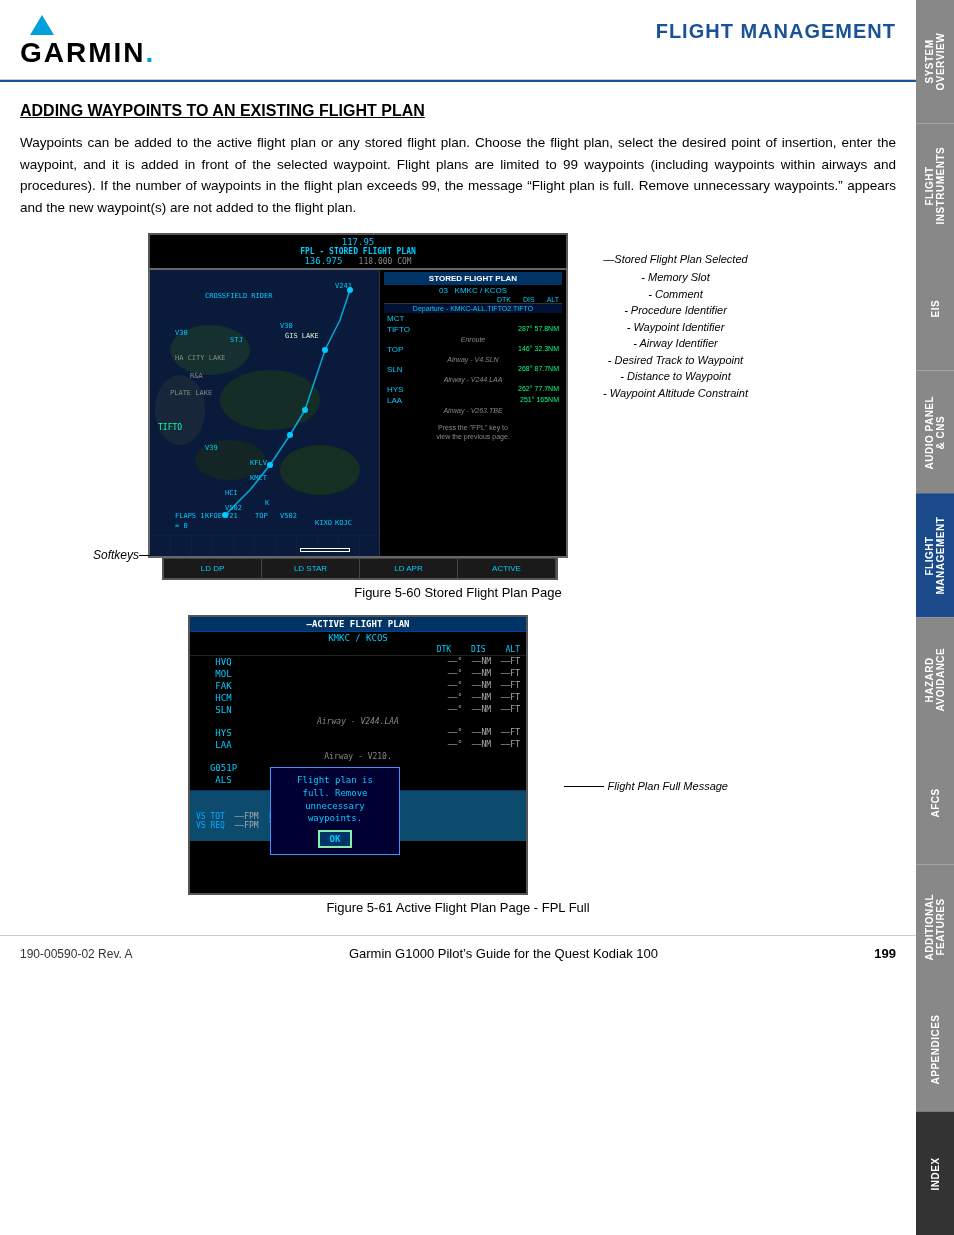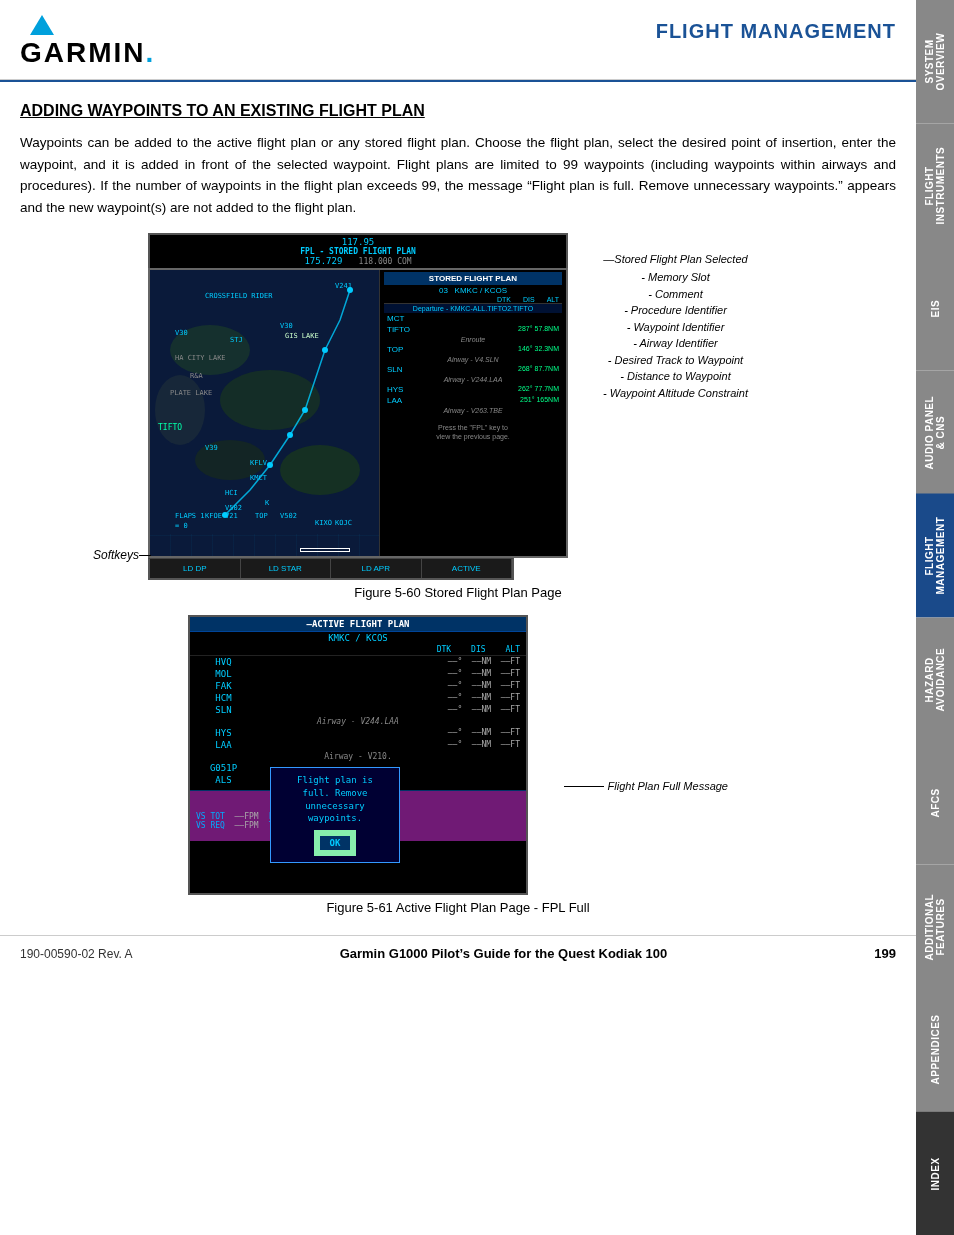--- a/index.html
+++ b/index.html
@@ -194,40 +194,40 @@
       font-size: 9px;
       padding: 6px 10px;
       text-align: center;
       width: 130px;
       left: 80px;
       top: 150px;
       z-index: 10;
     }
     .full-msg-ok {
       background: #003366;
-      border: 6px solid #86efac;
+      border: 2px solid #86efac;
       color: #00ccff;
       margin-top: 5px;
       padding: 2px 10px;
       display: inline-block;
       font-weight: bold;
       font-size: 9px;
     }
 
     
     .page-footer {
       display: flex;
       align-items: center;
       justify-content: space-between;
       padding: 10px 20px;
       border-top: 1px solid #ccc;
       margin-top: 20px;
     }
     .footer-left { font-size: 12px; color: #333; }
-    .footer-center { font-size: 13px; font-weight: bold; color: #000; text-align: center; flex: 1; }
+    .footer-center { font-size: 13px; font-weight: normal; color: #000; text-align: center; flex: 1; }
     .footer-right { font-size: 13px; font-weight: bold; color: #000; }
 
     
     .header-rule {
       border: none;
       border-top: 2px solid #1a5296;
       margin: 0 0 0 0;
     }
 
     
@@ -315,21 +315,21 @@
 
   <div class="figure-container">
     <div class="fig60-wrapper">
 
       <div class="fig60-screen-block">
 
         <div style="background:#000; color:#00ccff; font-size:9px; font-family:monospace; display:flex; align-items:center; padding:2px 4px; border:2px solid #555; border-bottom:none; width:420px;flex-direction:column;">
           <span style="color:#00ccff;">117.95</span>
           <span style="flex:1; text-align:center; color:#00ccff; font-weight:bold; font-size:8px;">FPL - STORED FLIGHT PLAN</span>
           <span style="color:#00ccff;">
-            <span>175.729</span>
+            <span>136.975</span>
             &nbsp;
             <span style="color:#888; font-size:8px;">118.000 COM</span>
           </span>
         </div>
 
         <div class="screen-60">
 
           <div class="map-area">
             <div class="map-grid"></div>
 
@@ -445,21 +445,21 @@
             </div>
 
             <div style="color:#888; font-size:7px; padding:1px 3px; font-style:italic;">Airway - V263.TBE</div>
 
             <div style="color:#888; font-size:7px; padding:8px 3px 2px 3px; text-align:center; line-height:1.3;">
               Press the "FPL" key to<br>view the previous page.
             </div>
           </div>
         </div>
 
-        <div class="softkeys-bar" style="width:366px; border:2px solid #555; border-top:1px solid #444; position:relative;">
+        <div class="softkeys-bar" style="width:396px; border:2px solid #555; border-top:1px solid #444; position:relative;margin-left:14px;">
           <div class="softkey">LD DP</div>
           <div class="softkey">LD STAR</div>
           <div class="softkey">LD APR</div>
           <div class="softkey">ACTIVE</div>
         </div>
 
         <div style="position:absolute; left:-55px; bottom:18px; font-style:italic; font-size:12px;">Softkeys—</div>
       </div>
 
       <div class="fig60-right-ann">
@@ -543,21 +543,21 @@
           </div>
           <div style="display:flex; padding:1px 6px; font-size:9px;">
             <span style="color:#00ccff; width:55px;">ALS</span>
           </div>
 
           <div class="full-msg-popup">
             <div style="line-height:1.4;">Flight plan is full. Remove unnecessary waypoints.</div>
             <div class="full-msg-ok">OK</div>
           </div>
 
-          <div style="background:#701a75; border-top:1px solid #003366; padding:2px 6px; font-size:8px; color:#00aaff; margin-top:4px;">
+          <div style="background:#0c4a6e; border-top:1px solid #003366; padding:2px 6px; font-size:8px; color:#00aaff; margin-top:4px;">
             <div style="color:#aaa; font-size:7px; margin-bottom:1px;">
               —<span>CURRENT VNV PT</span>
             </div>
             <div style="color:#aaa; font-size:7px; margin-bottom:2px;">
               <span>ACTIVE VNV HPT</span>
             </div>
             <div style="display:flex; gap:10px; font-size:8px;">
               <span>
                 <span>VS TOT</span>
                 &nbsp;<span style="color:#aaa;">——FPM</span>

